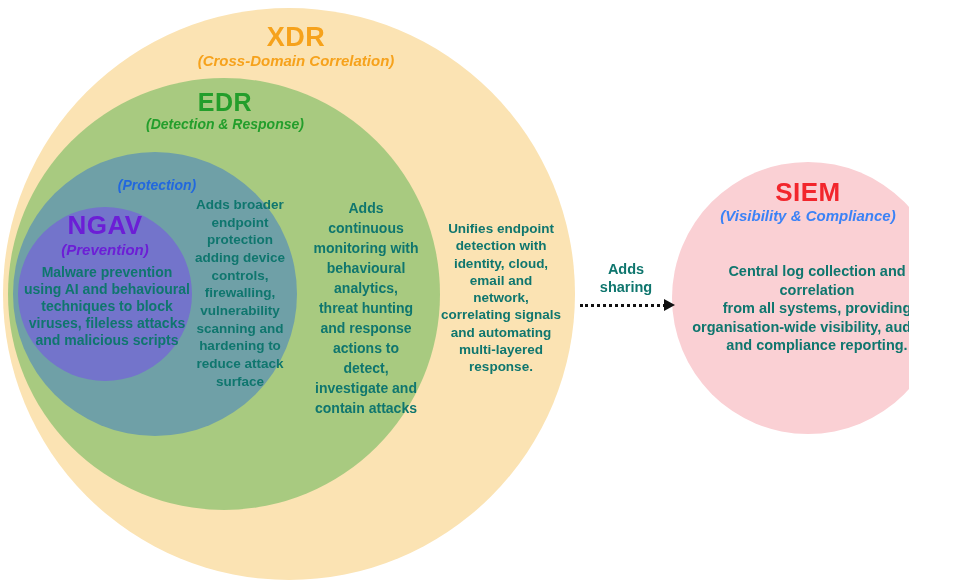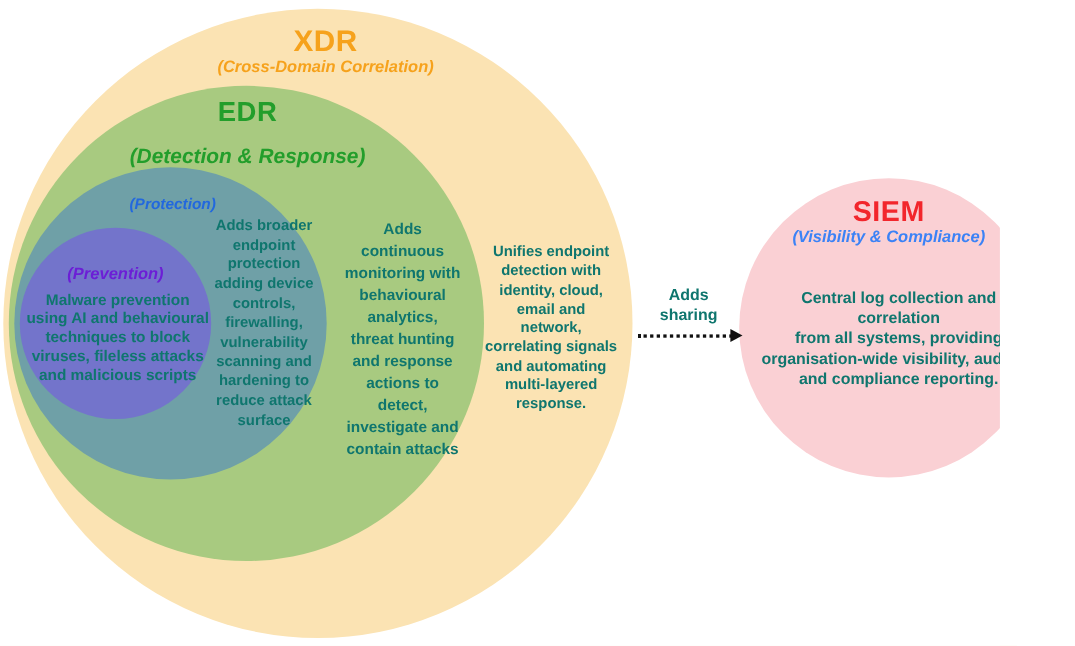--- a/index.html
+++ b/index.html
@@ -28,21 +28,21 @@
     white-space: pre-line;
     color: #0f766e;
   }
   .ring-title    { font-weight: bold; letter-spacing: 0.5px; }
   .ring-subtitle { font-style: italic; font-weight: bold; }
   .ring-body     { font-weight: bold; }
 
   .t-xdr-title    { left: 196px; top: 22px;  width: 200px; font-size: 27px; }
   .t-xdr-subtitle { left: 146px; top: 52px;  width: 300px; font-size: 15px; }
   .t-edr-title    { left: 125px; top: 88px;  width: 200px; font-size: 25px; }
-  .t-edr-subtitle { left: 75px;  top: 132px; width: 300px; font-size: 19px; }
+  .t-edr-subtitle { left: 75px;  top: 116px; width: 300px; font-size: 14px; }
   .t-epp-title    { left: 57px;  top: 149px; width: 200px; font-size: 24px; }
   .t-epp-subtitle { left: 57px;  top: 177px; width: 200px; font-size: 14px; }
   .t-ngav-title   { left: 5px;   top: 210px; width: 200px; font-size: 26px; }
   .t-ngav-subtitle{ left: 5px;   top: 241px; width: 200px; font-size: 15px; }
 
   .t-ngav-body { left: 17px;  top: 264px; width: 180px; font-size: 14px;   line-height: 1.22; }
   .t-epp-body  { left: 179px; top: 196px; width: 122px; font-size: 13.5px; line-height: 1.31; }
   .t-edr-body  { left: 296px; top: 198px; width: 140px; font-size: 14px;   line-height: 1.43; }
   .t-xdr-body  { left: 420px; top: 220px; width: 162px; font-size: 13.5px; line-height: 1.28; }
 
@@ -111,20 +111,21 @@
 protection
 adding device
 controls,
 firewalling,
 vulnerability
 scanning and
 hardening to
 reduce attack
 surface</div>
 
+  <div class="txt ring-title t-ngav-title" style="color: rgb(108, 30, 214);">NGAV</div>
   <div class="txt ring-subtitle t-ngav-subtitle" style="color: rgb(108, 30, 214);">(Prevention)</div>
   <div class="txt ring-body t-ngav-body">Malware prevention
 using AI and behavioural
 techniques to block
 viruses, fileless attacks
 and malicious scripts</div>
 
   <div class="txt t-connector-label">Adds
 sharing</div>
   <div class="arrow-line"></div>

